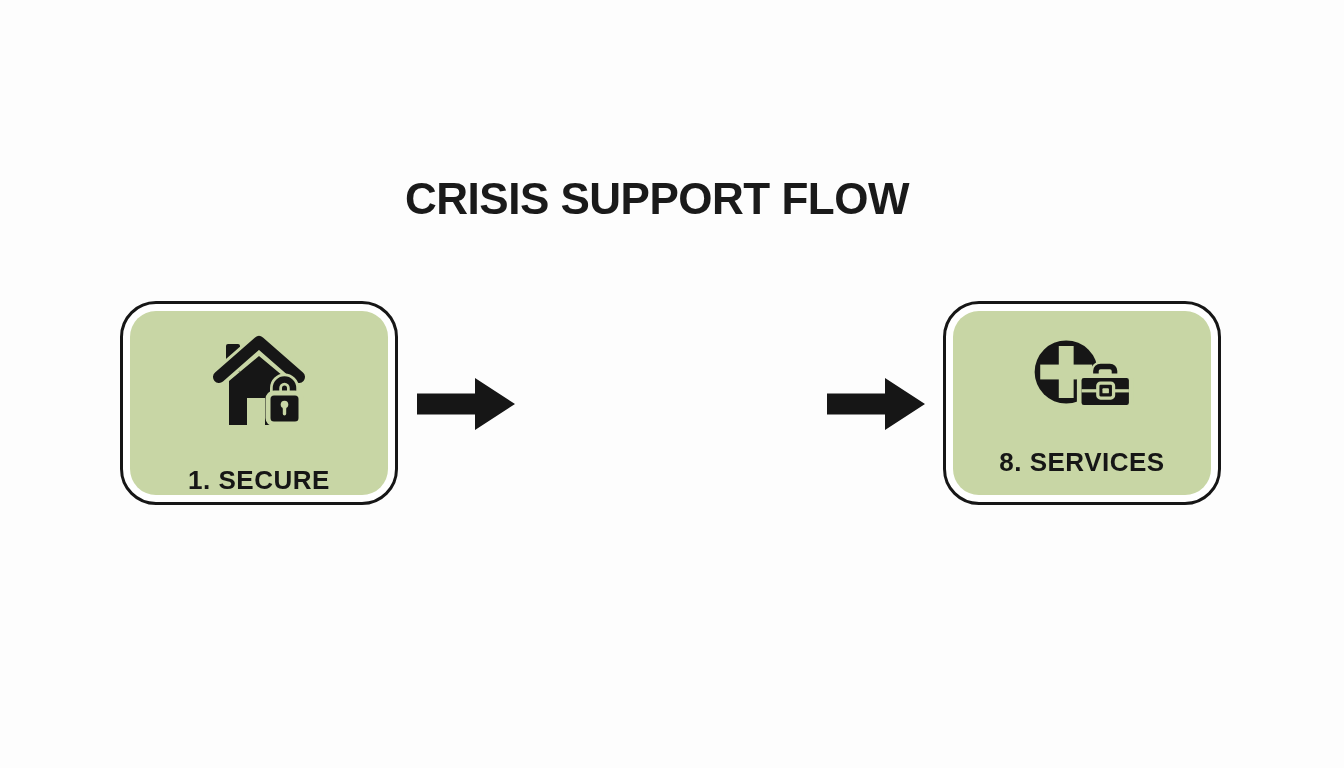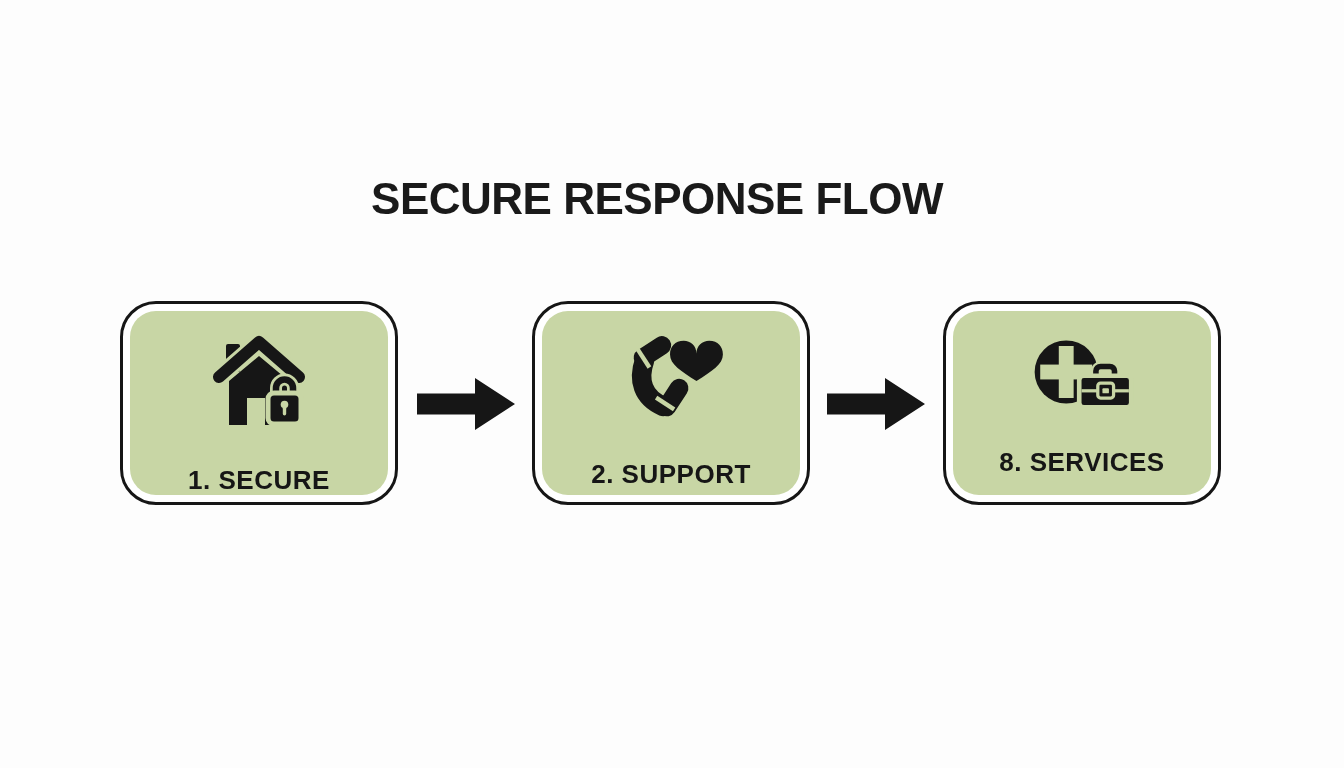--- a/index.html
+++ b/index.html
@@ -62,21 +62,21 @@
   .fk{fill:var(--ink);}
   .fg{fill:var(--green);}
   .sk{stroke:var(--ink);fill:none;}
   .sg{stroke:var(--green);fill:none;}
 </style>
 </head>
 <body>
 
 <div class="canvas">
 
-  <h1 class="title">SECURE RESPONSE FLOW</h1>
+  <h1 class="title">CRISIS SUPPORT FLOW</h1>
 
   <div class="step-box" style="left:120px">
     <div class="step-inner">
       <div class="icon-wrap">
         <svg width="100" height="100" viewBox="0 0 100 100" aria-hidden="true">
 
           <rect x="17" y="13" width="14" height="28" rx="2" class="fk"></rect>
 
           <path d="M 20,50 L 50,25 L 80,50 L 80,94 L 56,94 L 56,67 L 38,67 L 38,94 L 20,94 Z" class="fk"></path>
 
@@ -95,40 +95,20 @@
         </svg>
       </div>
       <div class="step-label">1. SECURE</div>
     </div>
   </div>
 
   <svg class="arrow" style="left:417px" viewBox="0 0 98 56" aria-hidden="true">
     <polygon points="0,17.5 58,17.5 58,2 98,28 58,54 58,38.5 0,38.5" class="fk"></polygon>
   </svg>
 
-  <div class="step-box" style="left:532px">
-    <div class="step-inner">
-      <div class="icon-wrap">
-        <svg width="112" height="94" viewBox="0 0 114 96" aria-hidden="true">
-
-          <path d="M 83,23 C 83,15 77,10 70,10 C 61,10 56,16 56,24 C 56,34 67,41 83,51 C 99,41 110,34 110,24 C 110,16 105,10 96,10 C 89,10 83,15 83,23 Z" class="fk"></path>
-
-          <path d="M 30,30 C 23,50 28,68 49,77" class="sk" stroke-width="20" stroke-linecap="round"></path>
-
-          <rect x="-21" y="-9.5" width="42" height="19" rx="9.5" class="fk" transform="translate(38,21) rotate(-33)"></rect>
-
-          <rect x="-21" y="-9.5" width="42" height="19" rx="9.5" class="fk" transform="translate(59,68) rotate(-57)"></rect>
-
-          <line x1="23" y1="18.8" x2="35" y2="37.2" class="sg" stroke-width="4.5"></line>
-          <line x1="41.8" y1="68" x2="60.2" y2="80" class="sg" stroke-width="4.5"></line>
-        </svg>
-      </div>
-      <div class="step-label">2. SUPPORT</div>
-    </div>
-  </div>
 
   <svg class="arrow" style="left:827px" viewBox="0 0 98 56" aria-hidden="true">
     <polygon points="0,17.5 58,17.5 58,2 98,28 58,54 58,38.5 0,38.5" class="fk"></polygon>
   </svg>
 
   <div class="step-box" style="left:943px">
     <div class="step-inner">
       <div class="icon-wrap">
         <svg width="110" height="78" viewBox="0 0 118 84" aria-hidden="true">
 

